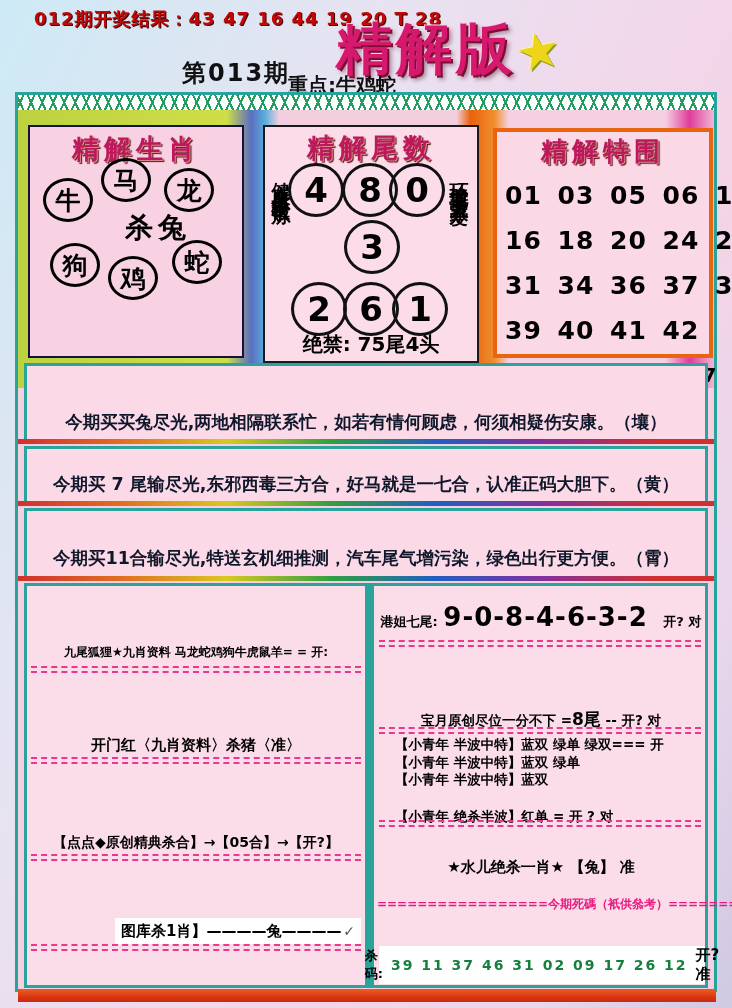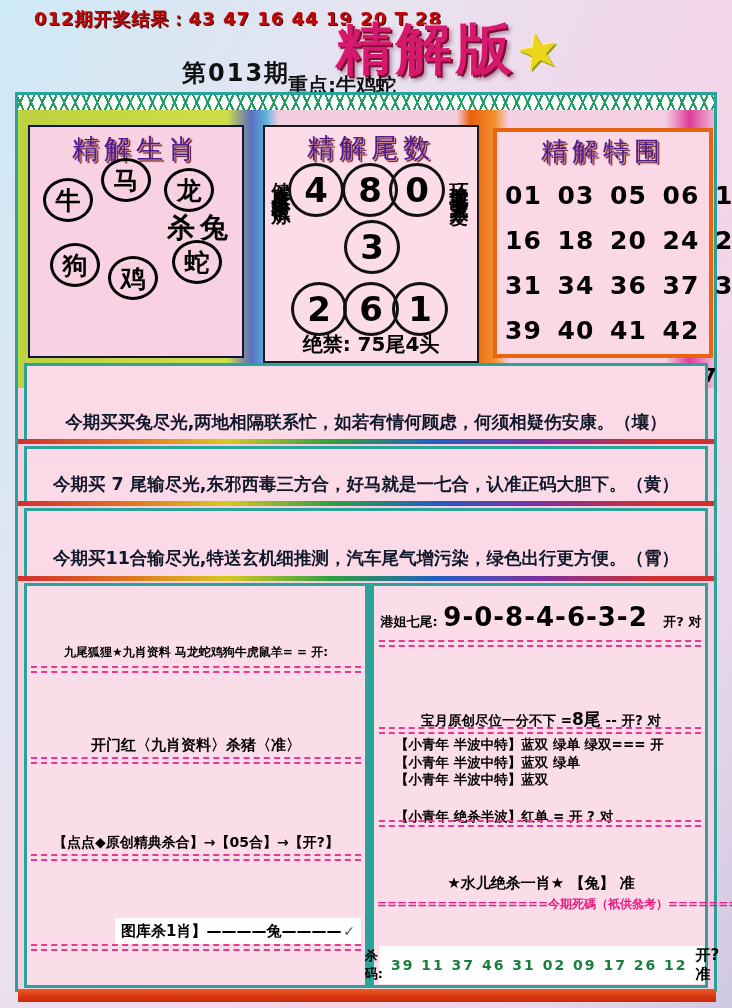--- a/index.html
+++ b/index.html
@@ -18,27 +18,27 @@
   .keypoint{left:288px;top:72px;font-size:20px;font-weight:bold;color:#111;}
   
   .frame{left:15px;top:92px;width:696px;height:894px;border:3px solid #27a39a;background:#f6cfe2;}
   .lace{left:0;top:0;width:696px;height:15px;background-color:#fff;
     background-image:repeating-linear-gradient(115deg,transparent 0 4px,#1f9e5f 4px 6px,transparent 6px 10px),
                      repeating-linear-gradient(65deg,transparent 0 4px,#1f9e5f 4px 6px,transparent 6px 10px);}
   .row1-bg{left:0;top:15px;width:696px;height:278px;
     background:linear-gradient(90deg,#bcd23e 0%,#cede48 30%,#5a6ec0 33.5%,#58aede 35.5%,#f3cede 37.5%,#f3cede 63%,#ea610c 65%,#f08f2e 68.5%,#f5d0e2 70.5%,#f5d0e2 93%,#de3d9c 96.5%,#f0b8d4 100%);}
   .rainbow{height:5px;width:696px;left:0;
     background:linear-gradient(90deg,#d03030,#e07020 15%,#d8c820 30%,#30a040 45%,#2060c0 60%,#8030a0 75%,#d03030 92%);}
-  .box-title{font-weight:400;font-size:27px;color:#4c1d95;letter-spacing:5px;text-align:center;
+  .box-title{font-weight:700;font-size:27px;color:#be185d;letter-spacing:5px;text-align:center;
     text-shadow:1px 1px 0 #d88a8a,2px 2px 1px #5a1515;}
   
   .zodiac-box{left:10px;top:30px;width:212px;height:229px;border:2px solid #14143a;background:#f8d2e3;}
   .zcircle{width:44px;height:38px;border:3px solid #000;border-radius:50%;display:flex;
     align-items:center;justify-content:center;font-size:25px;font-weight:bold;color:#000;}
-  .kill-zodiac{left:53px;top:82px;width:150px;text-align:right;font-size:28px;font-weight:bold;
+  .kill-zodiac{left:53px;top:82px;width:150px;text-align:center;font-size:28px;font-weight:bold;
     color:#000;letter-spacing:5px;}
   .zodiac-footer{left:10px;top:188px;width:190px;height:30px;border:2px solid #000;
     box-shadow:inset 0 0 0 3px #f8d2e3,inset 0 0 0 5px #000;display:flex;align-items:center;
     justify-content:center;font-size:21px;font-weight:bold;color:#000;letter-spacing:1px;}
   
   .tail-box{left:245px;top:30px;width:212px;height:234px;border:2px solid #1a1a1a;background:#fbdce8;}
   .vtext{writing-mode:vertical-rl;font-size:19px;font-weight:bold;color:#000;letter-spacing:4px;top:40px;}
   .tcircle{width:50px;height:48px;border:3px solid #111;border-radius:50%;display:flex;
     align-items:center;justify-content:center;font-size:34px;font-weight:bold;color:#000;}
   .tail-footer{left:0;bottom:3px;width:100%;text-align:center;font-size:20px;font-weight:bold;color:#000;}
@@ -146,21 +146,21 @@
       <div class="abs sep" style="left:352px;top:54px;width:322px;"></div>
       <div class="abs rc-text" style="top:122px;font-size:13.5px;">
         <span>宝月原创尽位一分不下 =</span><span style="font-size:17px;margin-top:34px;">8尾</span><span> -- 开? 对</span>
       </div>
       <div class="abs sep" style="left:352px;top:141px;width:322px;"></div>
       <div class="abs rc-text" style="top:150px;font-size:13.5px;text-align:left;padding-left:18px;box-sizing:border-box;">【小青年 半波中特】蓝双  绿单  绿双=== 开</div>
       <div class="abs rc-text" style="top:168px;font-size:13.5px;text-align:left;padding-left:18px;box-sizing:border-box;">【小青年 半波中特】蓝双  绿单</div>
       <div class="abs rc-text" style="top:185px;font-size:13.5px;text-align:left;padding-left:18px;box-sizing:border-box;">【小青年 半波中特】蓝双</div>
       <div class="abs rc-text" style="top:222px;font-size:13.5px;text-align:left;padding-left:18px;box-sizing:border-box;">【小青年 绝杀半波】红单 = 开 ? 对</div>
       <div class="abs sep" style="left:352px;top:234px;width:322px;"></div>
-      <div class="abs rc-text" style="top:288px;font-size:15px;">★水儿绝杀一肖★ 【兔】 准</div>
+      <div class="abs rc-text" style="top:272px;font-size:15px;">★水儿绝杀一肖★ 【兔】 准</div>
       <div class="abs rc-text deadcode" style="top:310px;">
         <span>=================</span><span>今期死碼（衹供叅考）</span><span>==============</span>
       </div>
       <div class="abs white-strip" style="left:352px;top:360px;width:326px;height:38px;display:flex;align-items:center;justify-content:center;gap:8px;">
         <span style="font-size:13px;font-weight:bold;color:#000;">杀码:</span>
         <span style="font-size:14px;font-weight:bold;color:#15803d;letter-spacing:2px;white-space:nowrap;">39 11 37 46 31 02 09 17 26 12</span>
         <span style="font-size:15px;font-weight:bold;color:#000;">开? 准</span>
       </div>
     </div>
   </div>

